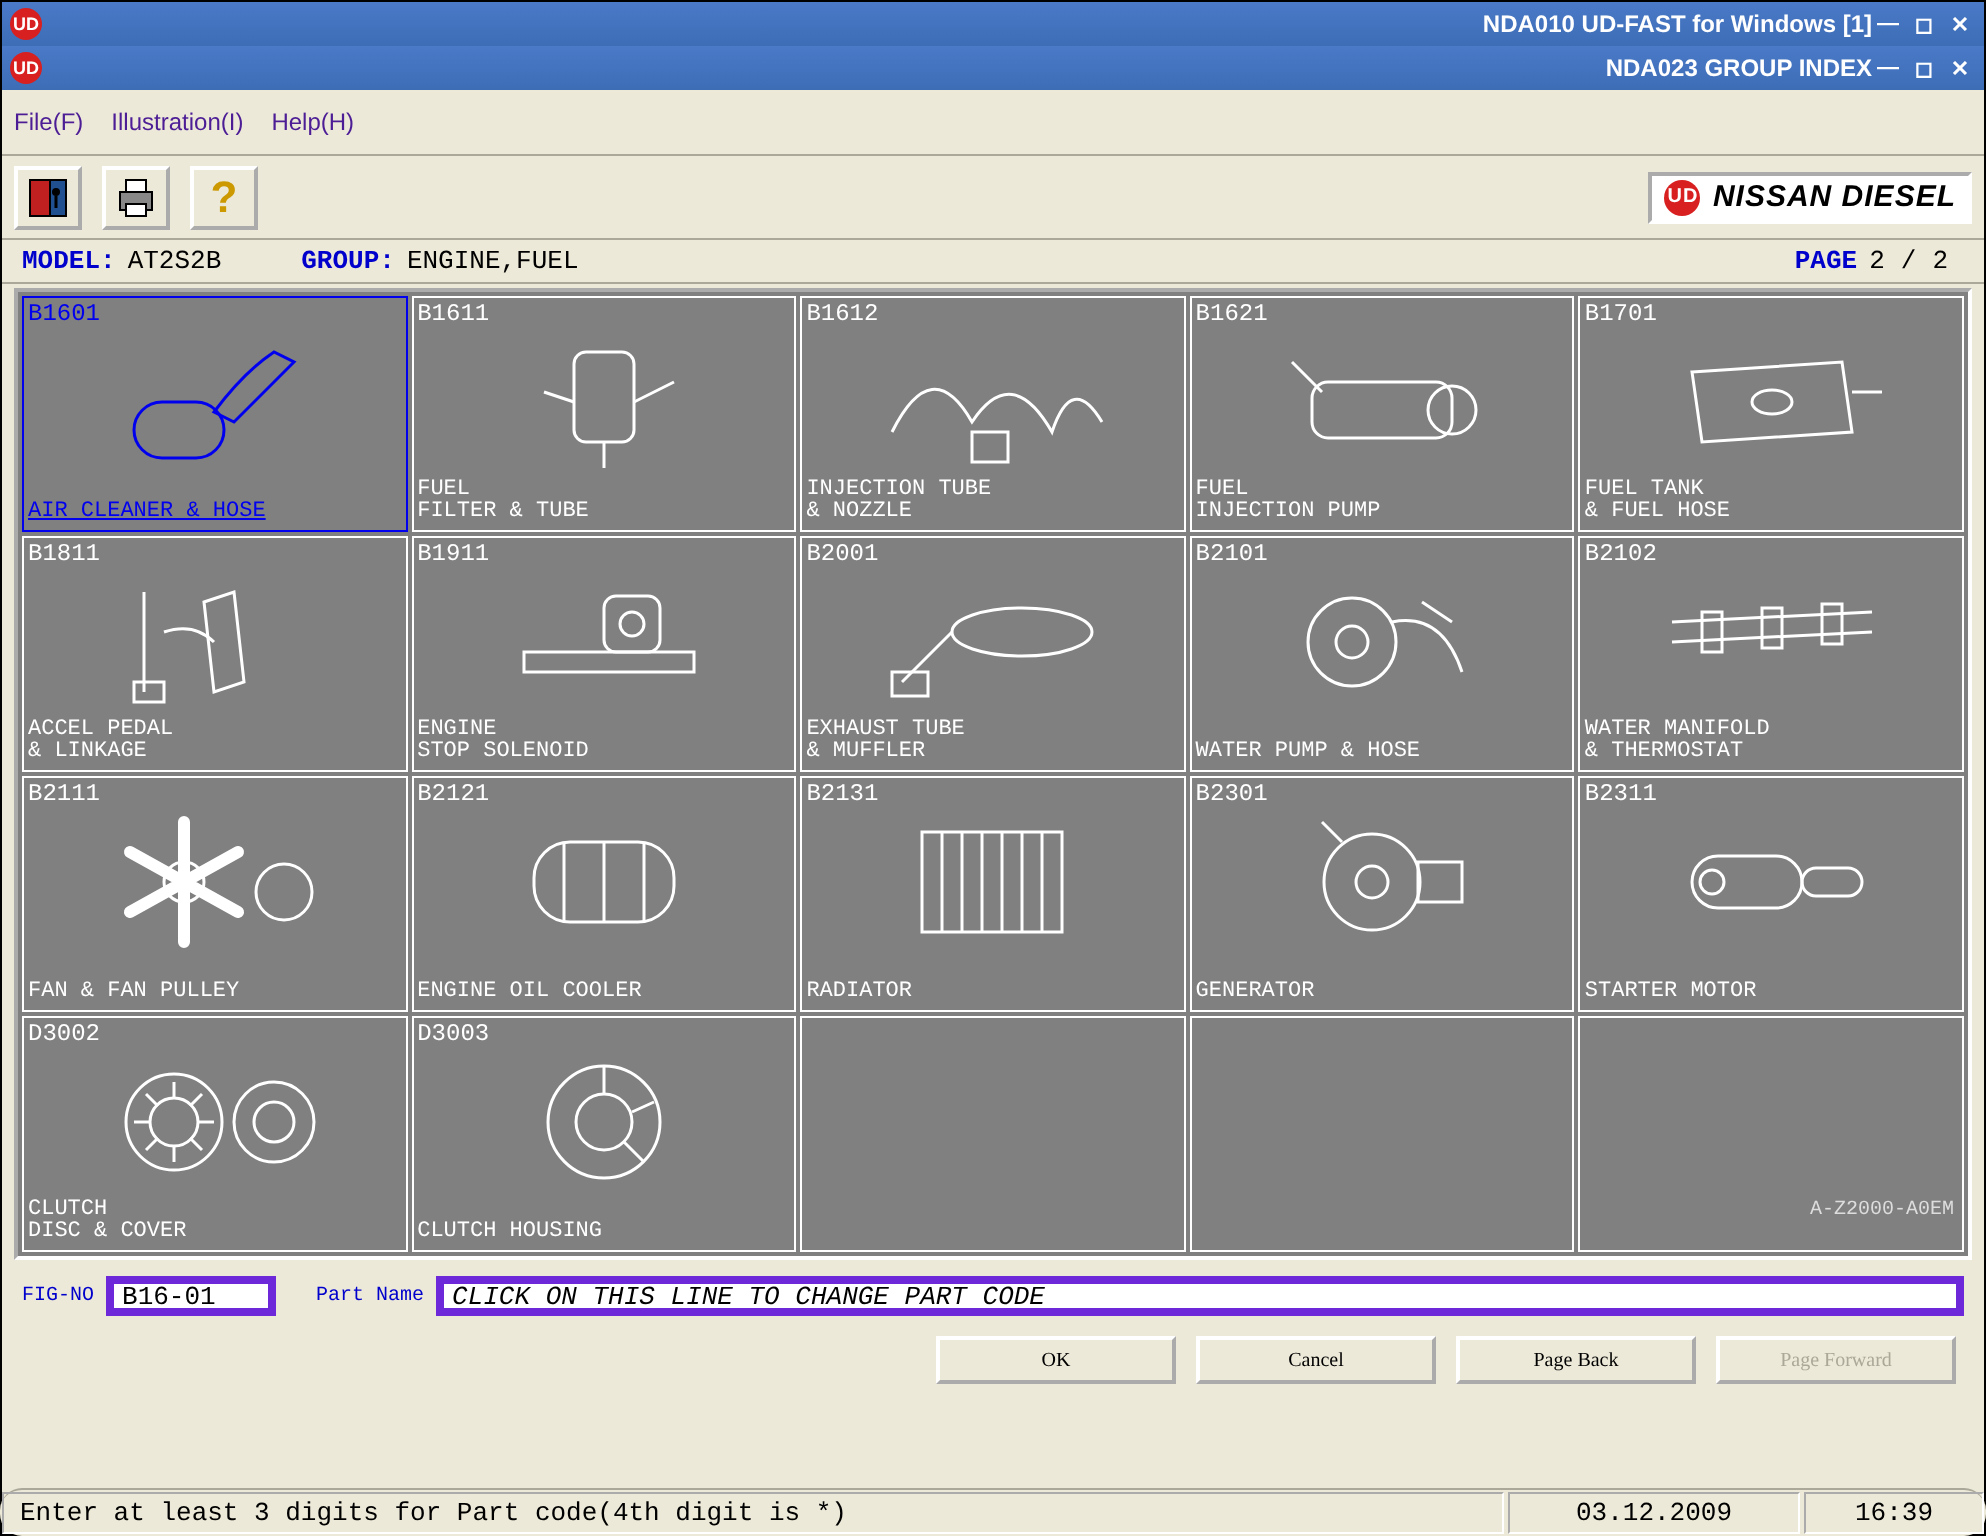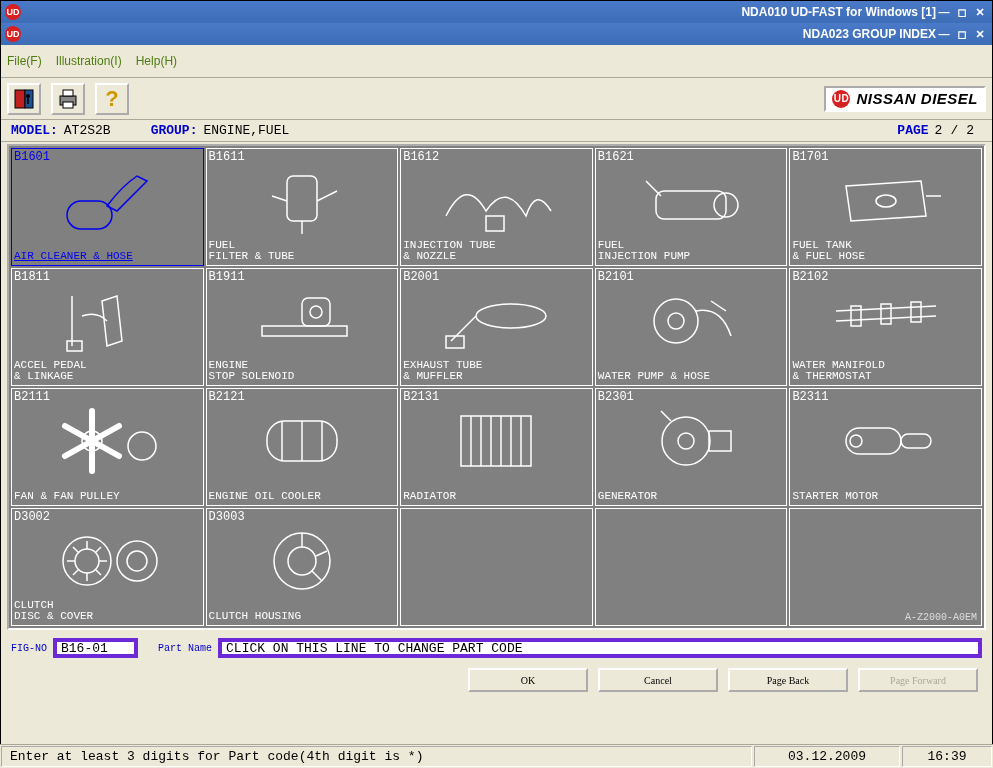--- a/index.html
+++ b/index.html
@@ -43,21 +43,21 @@
   font-size: 11px;
   cursor: pointer;
 }
 .menubar {
   height: 20px;
   background: #ece9d8;
   display: flex;
   align-items: center;
   padding: 16px 6px;
   font-size: 12px;
-  color: #4d7c0f;
+  color: #4c1d95;
   border-bottom: 1px solid #aca899;
 }
 .menubar .menu-item { margin-right: 14px; cursor: pointer; }
 .toolbar {
   height: 42px;
   background: #ece9d8;
   display: flex;
   align-items: center;
   padding: 4px 6px;
   border-bottom: 1px solid #aca899;
@@ -145,21 +145,21 @@
   white-space: pre-line;
 }
 .cell.selected .cell-label { color: #0000ee; text-decoration: underline; }
 .cell-img {
   position: absolute;
   top: 14px; left: 6px; right: 6px; bottom: 26px;
   display: flex; align-items: center; justify-content: center;
 }
 .watermark {
   position: absolute;
-  bottom: 2px; right: 4px;
+  bottom: 14px; right: 4px;
   color: #ddd;
   font-family: "Courier New", monospace;
   font-size: 10px;
 }
 .form-row {
   display: flex;
   align-items: center;
   padding: 6px 10px;
 }
 .form-label {
@@ -170,21 +170,21 @@
 }
 .form-input {
   height: 20px;
   border: 4px solid #6d28d9;
   background: #fff;
   font-family: "Courier New", monospace;
   font-size: 13px;
   padding: 1px 4px;
 }
 .fig-input { width: 85px; margin-right: 20px; }
-.partname-input { flex: 1; }
+.partname-input { flex: 1; font-style: italic; }
 .button-row {
   display: flex;
   justify-content: flex-end;
   padding: 4px 14px 8px;
   gap: 10px;
 }
 .dlg-btn {
   width: 120px; height: 24px;
   border: 2px outset #fff;
   background: #ece9d8;
@@ -193,20 +193,21 @@
   font-family: Liberation Serif, serif;
 }
 .dlg-btn[disabled] { color: #aca899; cursor: default; }
 .statusbar {
   position: absolute;
   bottom: 0; left: 0; right: 0;
   height: 24px;
   display: flex;
   border-top: 1px solid #aca899;
   background: #ece9d8;
+  border-radius: 11px;
 }
 .status-cell {
   border: 1px inset #fff;
   margin: 1px;
   padding: 2px 8px;
   font-family: "Courier New", monospace;
   font-size: 13px;
   display: flex; align-items: center;
 }
 .status-msg { flex: 1; }

